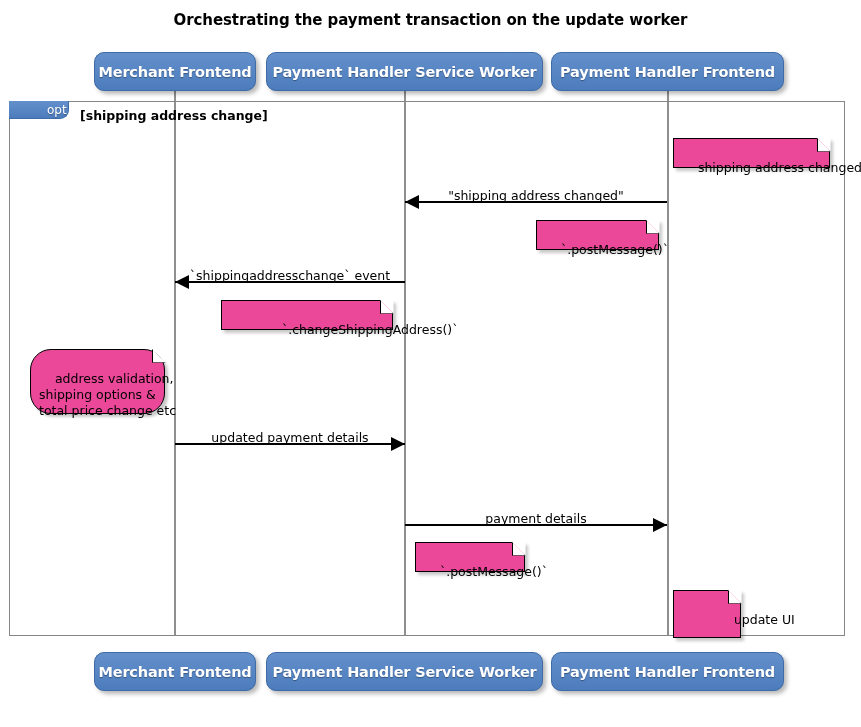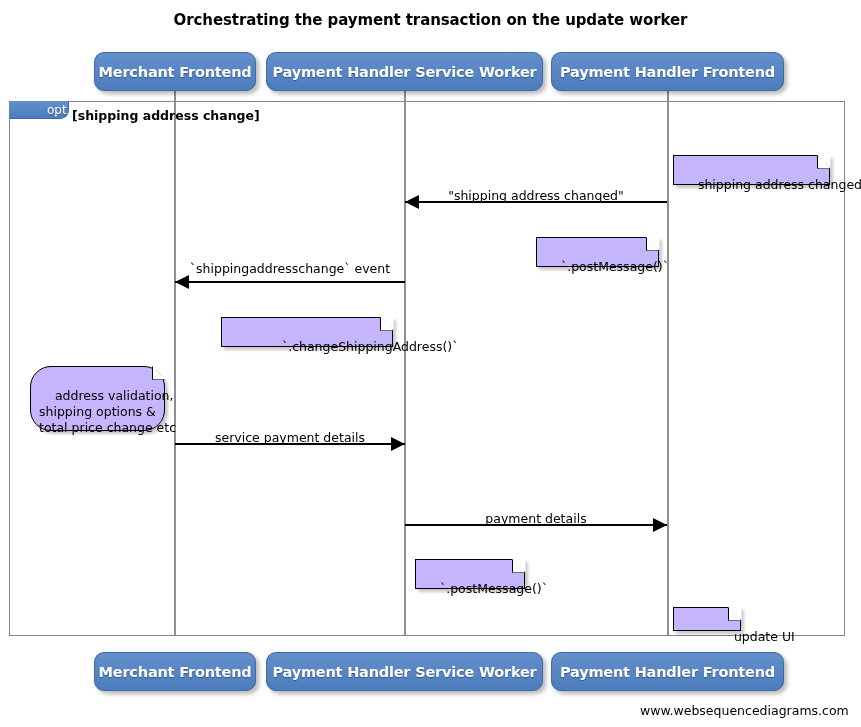--- a/index.html
+++ b/index.html
@@ -119,29 +119,28 @@
     border-left: 14px solid #000000;
   }
   .arrowhead.left {
     border-right: 14px solid #000000;
   }
 
   
   .note {
     position: absolute;
     box-sizing: border-box;
-    background: #c4b5fd;
+    background: #ec4899;
     border: 1.5px solid #000000;
     font-size: 12.5px;
     color: #000000;
     padding: 5px 8px 5px 8px;
     white-space: pre;
     line-height: 16px;
     box-shadow: 3px 3px 3px rgba(0,0,0,0.22);
-    margin-top: 17px;
   }
   .note .fold {
     position: absolute;
     top: -1.5px;
     right: -1.5px;
     width: 13px;
     height: 13px;
     background: #ffffff;
     border-left: 1.5px solid #000000;
     border-bottom: 1.5px solid #000000;
@@ -173,21 +172,21 @@
 <div id="canvas">
 
   <div class="diagram-title">Orchestrating the payment transaction on the update worker</div>
 
   <div class="lifeline" style="left:174px; top:91px; height:545px;"></div>
   <div class="lifeline" style="left:404px; top:91px; height:545px;"></div>
   <div class="lifeline" style="left:667px; top:91px; height:545px;"></div>
 
   <div class="fragment" style="left:9px; top:101px; width:836px; height:535px;"></div>
   <div class="fragment-tab" style="left:9px; top:101px; width:60px;padding-left:38px;">opt</div>
-  <div class="fragment-guard" style="left:72px; top:108px;">[shipping address change]</div>
+  <div class="fragment-guard" style="left:80px; top:108px;">[shipping address change]</div>
 
   <div class="participant" style="left:94px; top:52px; width:162px; height:39px;">
     <span>Merchant Frontend</span>
   </div>
   <div class="participant" style="left:266px; top:52px; width:277px; height:39px;">
     <span>Payment Handler Service Worker</span>
   </div>
   <div class="participant" style="left:551px; top:52px; width:233px; height:39px;">
     <span>Payment Handler Frontend</span>
   </div>
@@ -201,64 +200,63 @@
   <div class="msg-label" style="left:405px; top:188px; width:262px;">"shipping address changed"</div>
   <div class="msg-line" style="left:405px; top:201px; width:262px;"></div>
   <div class="arrowhead left" style="left:405px; top:195px;"></div>
 
   <div class="note" style="left:536px; top:220px; width:123px; height:30px;">
     <span>`.postMessage()`</span>
     <span class="fold-cut"></span>
     <span class="fold"></span>
   </div>
 
-  <div class="msg-label" style="left:175px; top:261px; width:230px;">`shippingaddresschange` event</div>
+  <div class="msg-label" style="left:175px; top:268px; width:230px;">`shippingaddresschange` event</div>
   <div class="msg-line" style="left:175px; top:281px; width:230px;"></div>
   <div class="arrowhead left" style="left:175px; top:275px;"></div>
 
   <div class="note" style="left:221px; top:300px; width:172px; height:30px;padding-left:44px;">
     <span>`.changeShippingAddress()`</span>
     <span class="fold-cut"></span>
     <span class="fold"></span>
   </div>
 
   <div class="note" style="left:30px; top:349px; width:135px; height:65px;border-radius:21px;">
     <span>address validation,
 shipping options &amp;
 total price change etc</span>
     <span class="fold-cut"></span>
     <span class="fold"></span>
   </div>
 
-  <div class="msg-label" style="left:175px; top:430px; width:230px;">service payment details</div>
+  <div class="msg-label" style="left:175px; top:430px; width:230px;">updated payment details</div>
   <div class="msg-line" style="left:175px; top:443px; width:230px;"></div>
   <div class="arrowhead right" style="left:391px; top:437px;"></div>
 
 
   <div class="msg-label" style="left:405px; top:511px; width:262px;">payment details</div>
   <div class="msg-line" style="left:405px; top:524px; width:262px;"></div>
   <div class="arrowhead right" style="left:653px; top:518px;"></div>
 
   <div class="note" style="left:415px; top:542px; width:110px; height:30px;">
     <span>`.postMessage()`</span>
     <span class="fold-cut"></span>
     <span class="fold"></span>
   </div>
 
-  <div class="note" style="left:673px; top:590px; width:68px; height:24px;padding-left:44px;">
+  <div class="note" style="left:673px; top:590px; width:68px; height:48px;padding-left:44px;">
     <span>update UI</span>
     <span class="fold-cut"></span>
     <span class="fold"></span>
   </div>
 
   <div class="participant" style="left:94px; top:652px; width:162px; height:39px;">
     <span>Merchant Frontend</span>
   </div>
   <div class="participant" style="left:266px; top:652px; width:277px; height:39px;">
     <span>Payment Handler Service Worker</span>
   </div>
   <div class="participant" style="left:551px; top:652px; width:233px; height:39px;">
     <span>Payment Handler Frontend</span>
   </div>
 
-  <div class="footer" style="left:640px; top:703px;">www.websequencediagrams.com</div>
 
 </div>
 
 </body></html>

